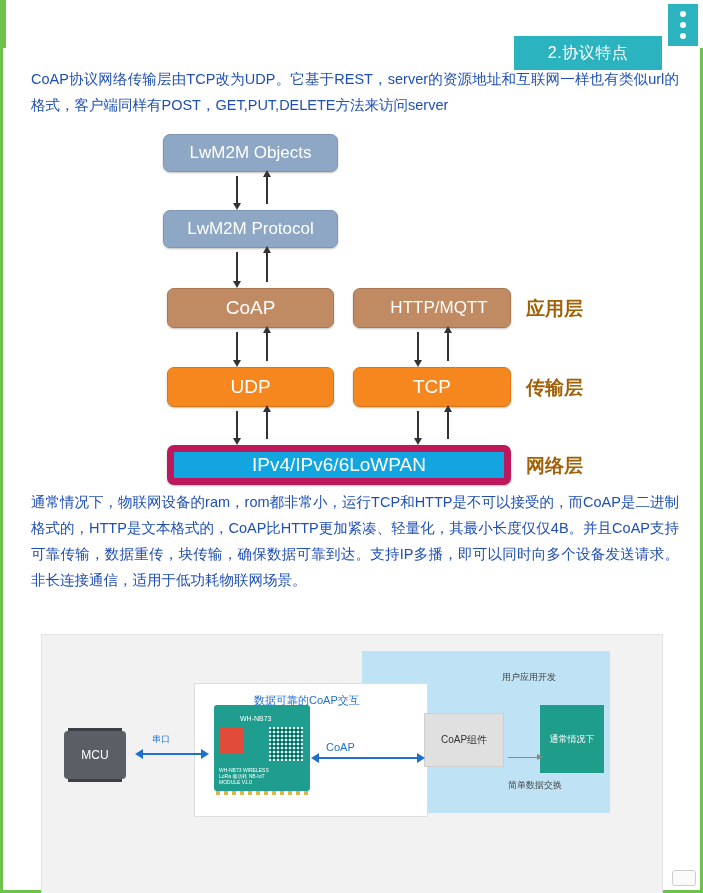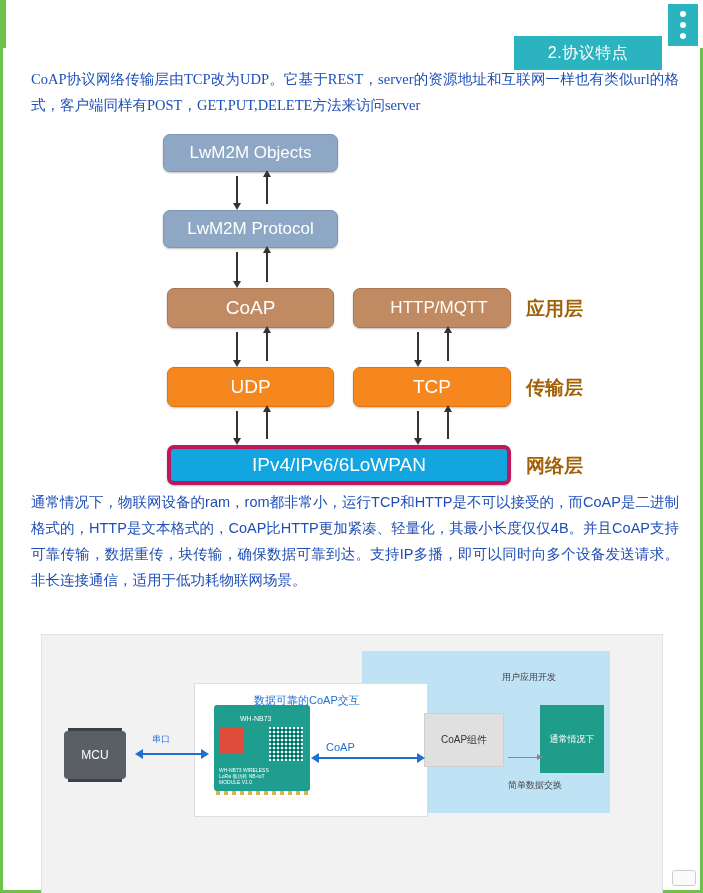--- a/index.html
+++ b/index.html
@@ -79,21 +79,20 @@
     position: absolute;
     color: #1f4fb6;
     font-size: 14.5px;
     line-height: 26px;
     text-align: justify;
   }
   .para-1 {
     left: 28px;
     top: 66px;
     width: 648px;
-    font-family: Liberation Serif, serif;
   }
   .para-2 {
     left: 28px;
     top: 489px;
     width: 648px;
   }
   
   .stack {
     position: absolute;
     left: 150px;
@@ -123,21 +122,21 @@
     border: 1px solid #a97852;
     box-shadow: 0 1px 2px rgba(0,0,0,0.25);
   }
   .box.orange {
     background: #f6871f;
     border: 1px solid #dd7513;
     box-shadow: 0 1px 2px rgba(0,0,0,0.25);
   }
   .box.cyan {
     background: #12a5e0;
-    border: 4px solid #be185d;
+    border: 7px solid #be185d;
     box-shadow: 0 1px 2px rgba(0,0,0,0.25);
   }
   #b-objects  { left: 10px;  top: 4px;   width: 175px; height: 38px; }
   #b-protocol { left: 10px;  top: 80px;  width: 175px; height: 38px; }
   #b-coap     { left: 14px;  top: 158px; width: 167px; height: 40px; font-size: 19px;}
   #b-http     { left: 200px; top: 158px; width: 158px; height: 40px; font-size: 17px; padding-left: 14px;}
   #b-udp      { left: 14px;  top: 237px; width: 167px; height: 40px; font-size: 19px;}
   #b-tcp      { left: 200px; top: 237px; width: 158px; height: 40px; font-size: 19px;}
   #b-ip       { left: 14px;  top: 315px; width: 344px; height: 40px; font-size: 19px;}
 

